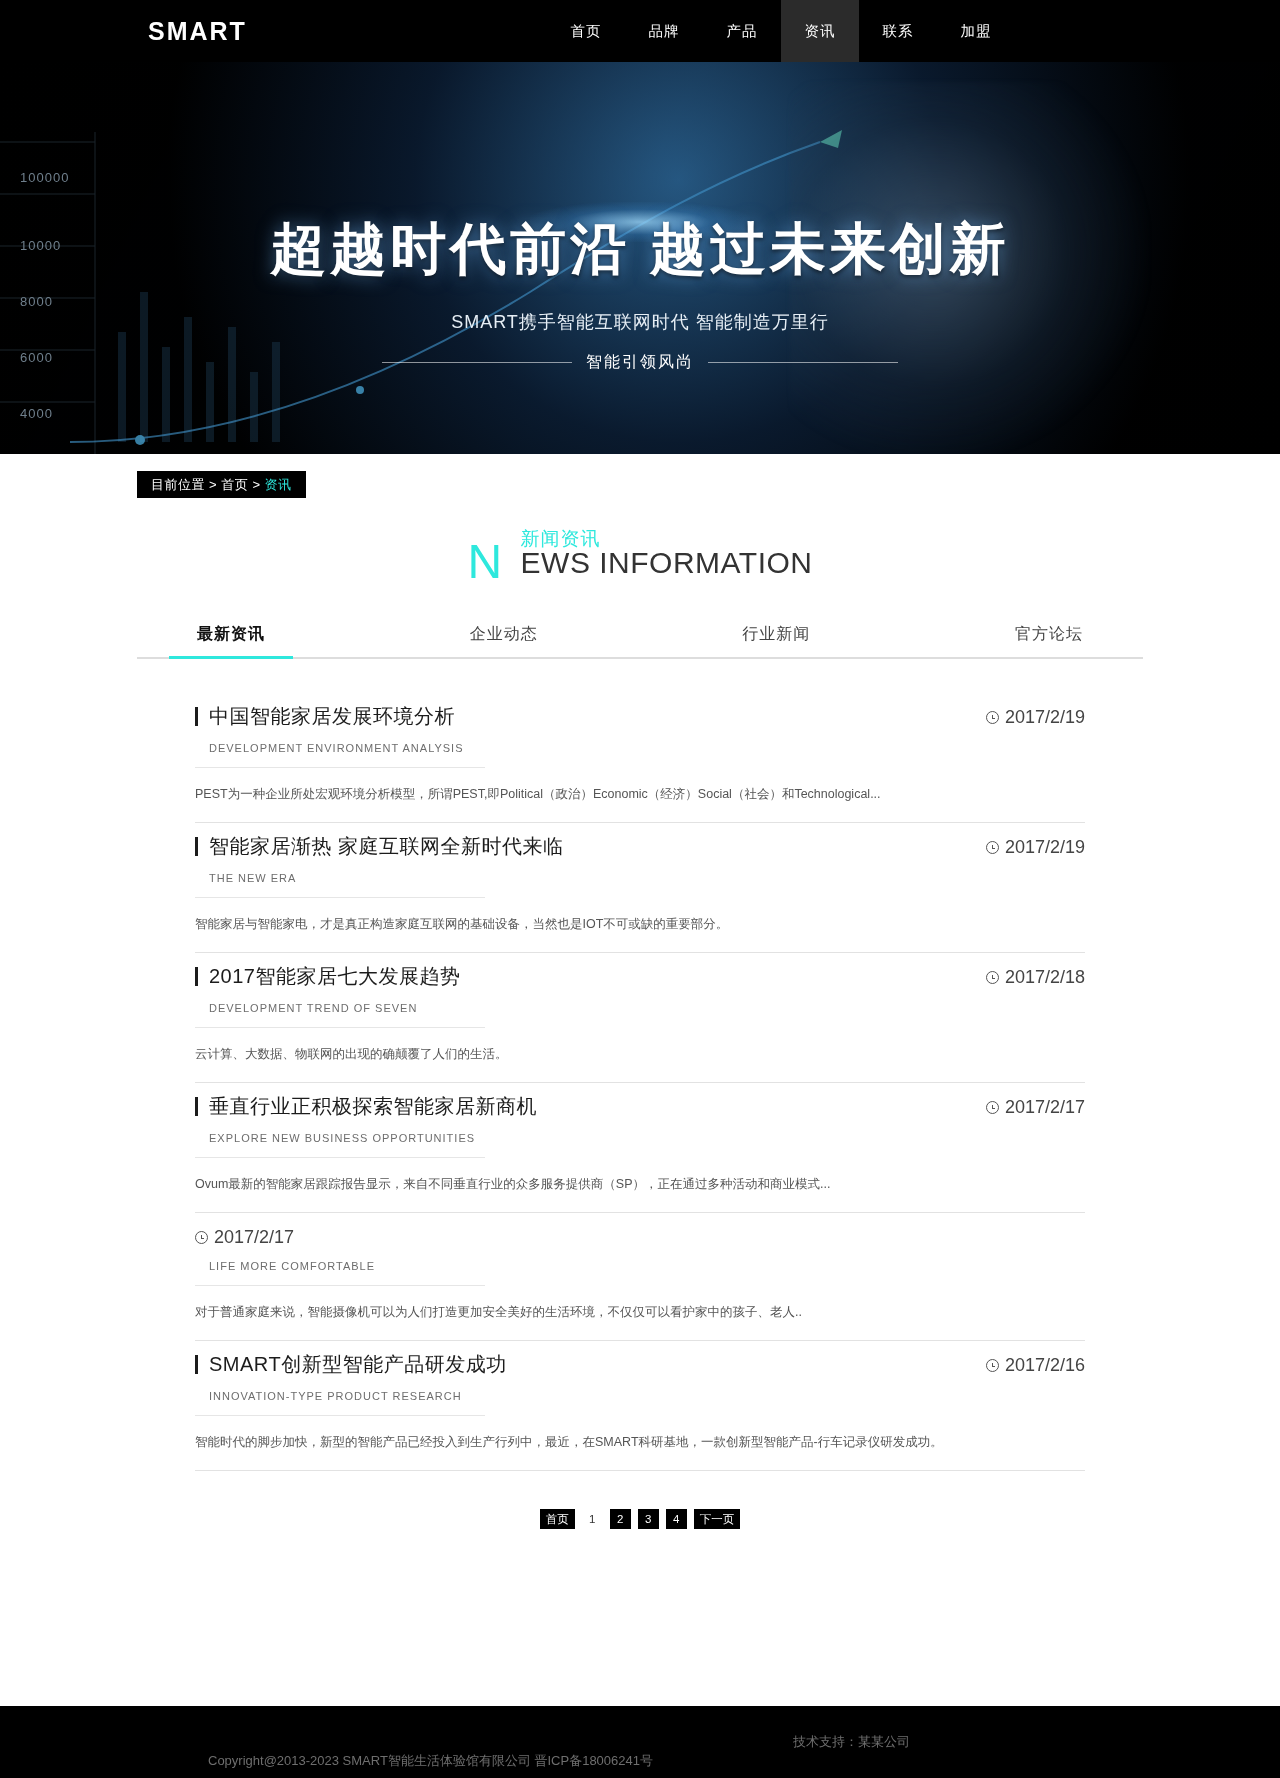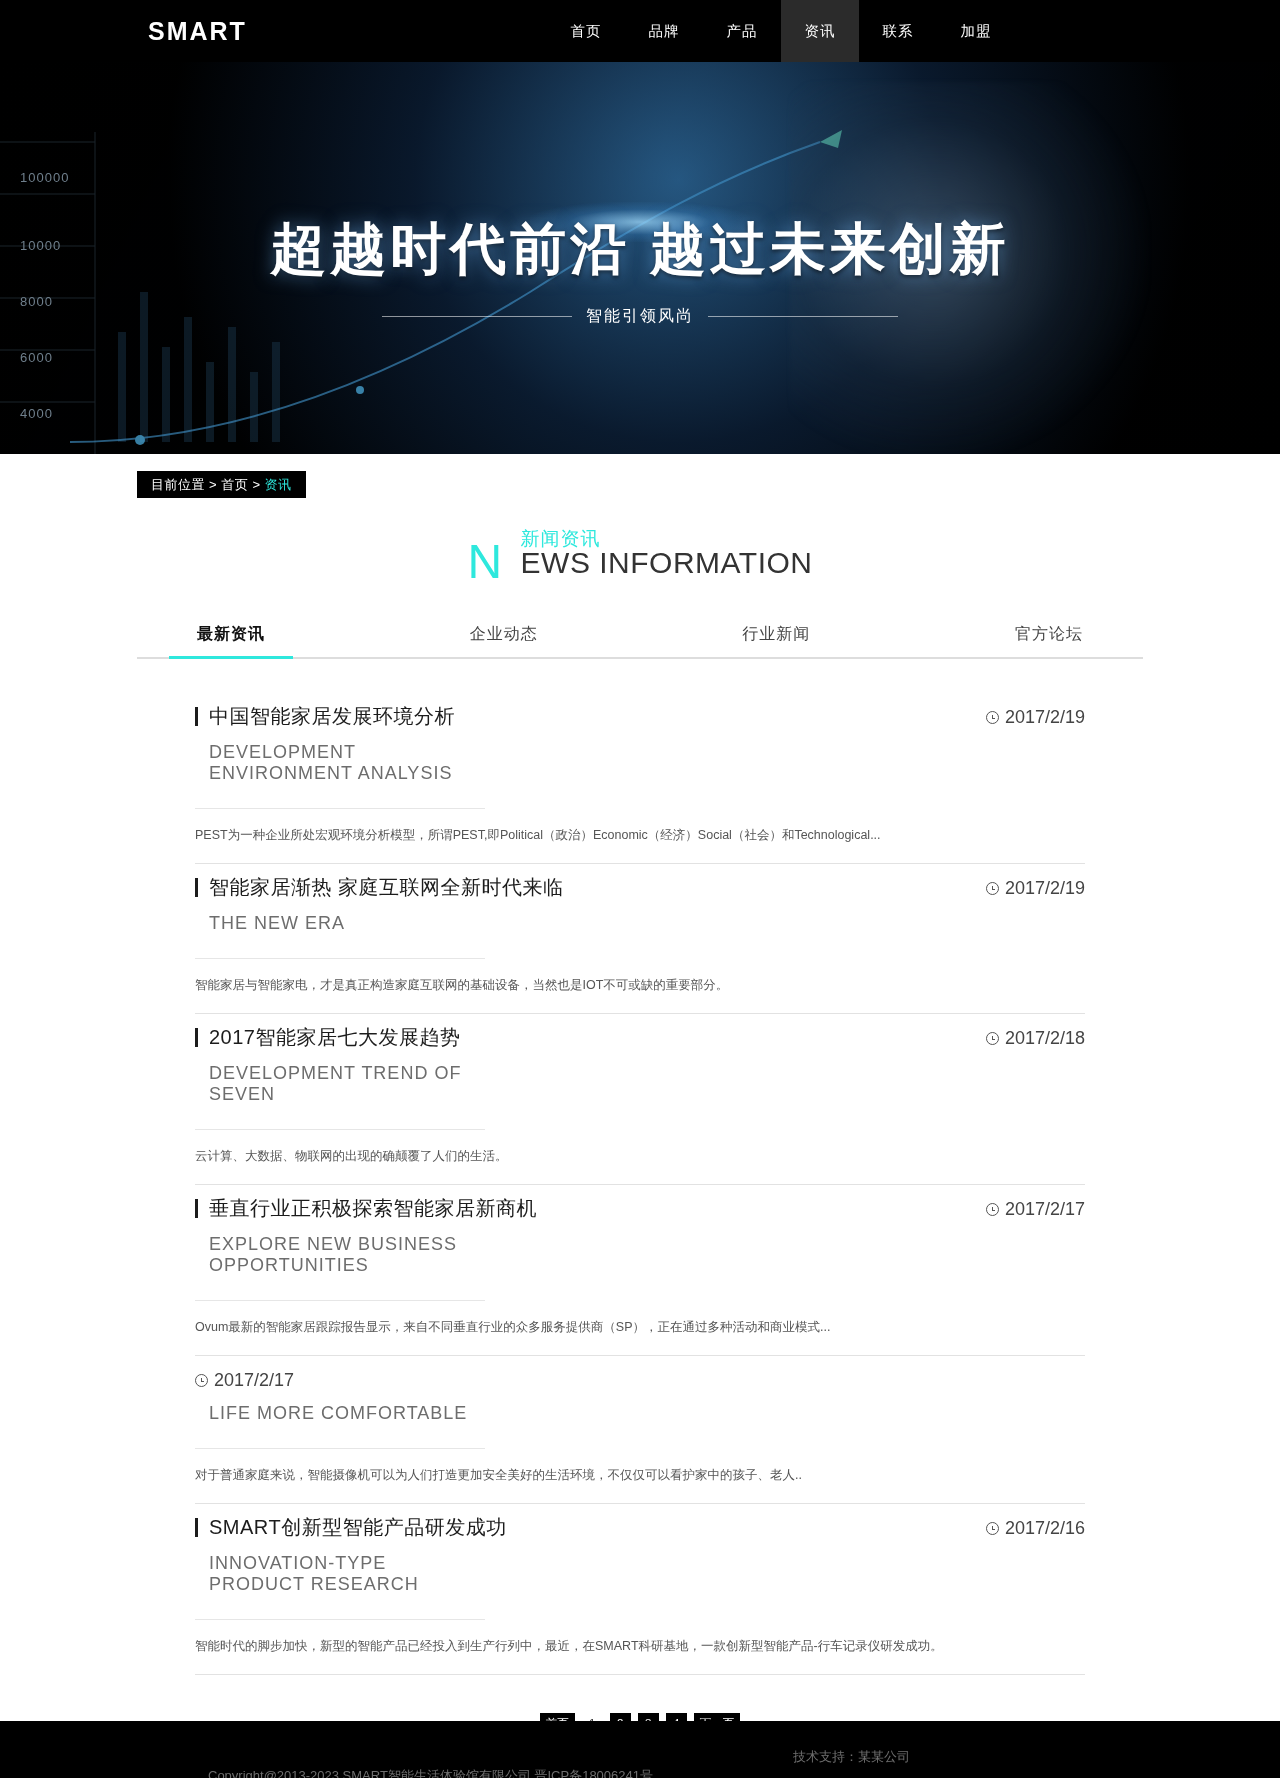--- a/index.html
+++ b/index.html
@@ -258,26 +258,26 @@
     position: absolute;
     background: #555;
     left: 5px; top: 2.5px;
     width: 1px; height: 4px;
   }
   .clock::after {
     height: 1px; width: 3px;
     left: 5px; top: 6px;
   }
   .news-en {
-    font-size: 18px;
+    font-size: 11px;
     color: #6d6d6d;
     letter-spacing: 1px;
     padding-left: 14px;
     margin-top: 12px;
-    padding-bottom: 24px;
+    padding-bottom: 13px;
     border-bottom: 1px solid #e6e6e6;
     width: 290px;
   }
   .news-desc {
     font-size: 12.5px;
     color: #555;
     margin-top: 16px;
     line-height: 1.6;
   }
 
@@ -371,20 +371,21 @@
   <svg class="hero-curve" viewBox="0 0 900 330" preserveAspectRatio="none">
     <path d="M10,320 C180,320 340,250 470,170 C580,100 660,55 760,20" stroke="#3f8fc4" stroke-width="2" fill="none" opacity=".85"></path>
     <path d="M760,20 l22,-12 l-4,18 z" fill="#5fd3b8" opacity=".9"></path>
     <circle cx="80" cy="318" r="5" fill="#4aa8d8"></circle>
     <circle cx="300" cy="268" r="4" fill="#4aa8d8"></circle>
   </svg>
   <div class="hero-glow"></div>
   <div class="hero-hand"></div>
   <div class="hero-inner">
     <div class="hero-title">超越时代前沿  越过未来创新</div>
+    <div class="hero-sub">SMART携手智能互联网时代  智能制造万里行</div>
     <div class="hero-tag-wrap">
       <span class="hero-tag-line"></span>
       <span class="hero-tag">智能引领风尚</span>
       <span class="hero-tag-line"></span>
     </div>
   </div>
 </div>
 
 <div class="crumb-wrap">
   <div class="crumb">

